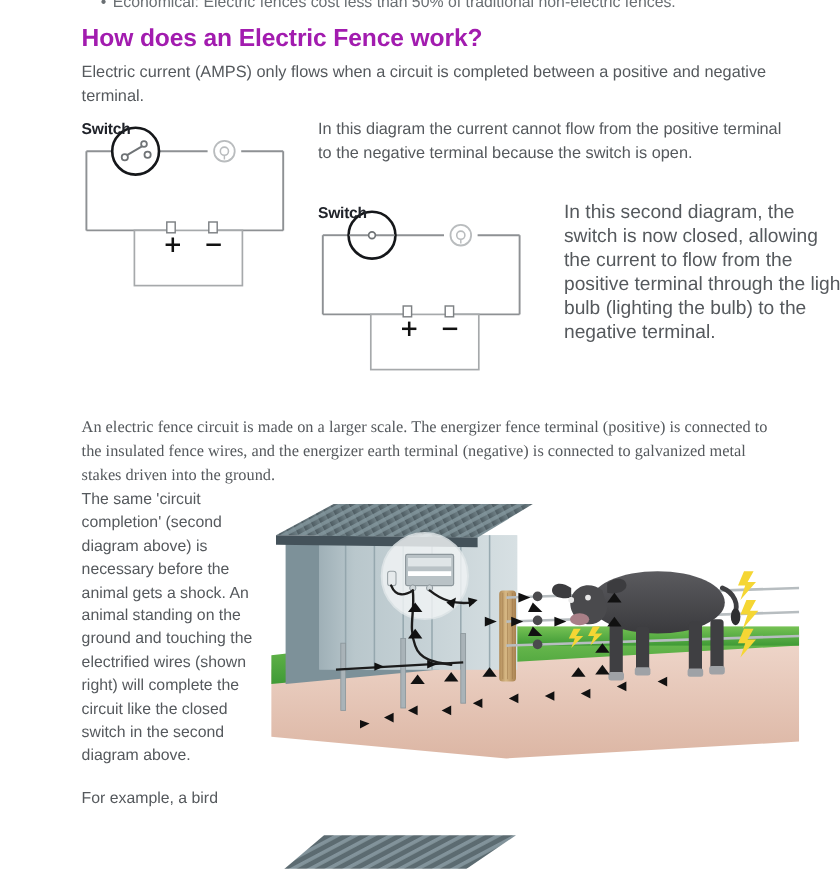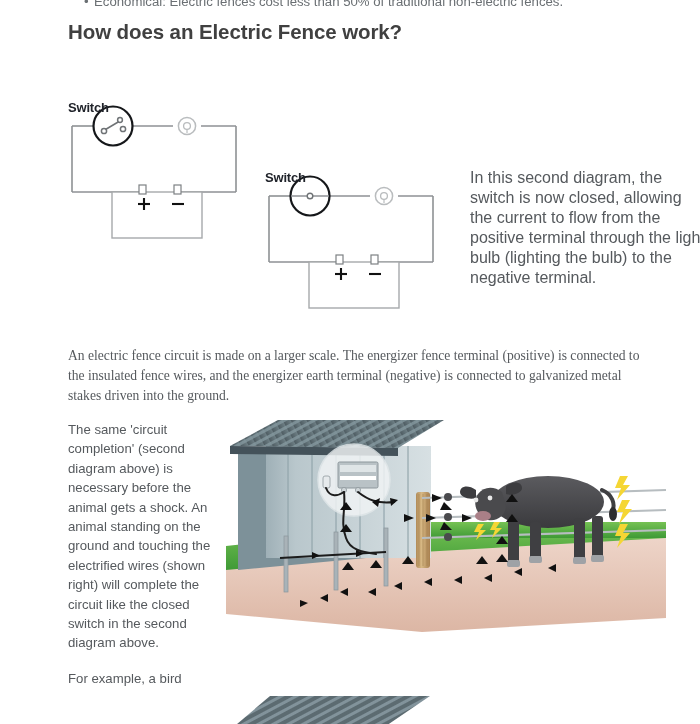--- a/index.html
+++ b/index.html
@@ -31,21 +31,21 @@
     display: inline-block;
     width: 10px;
     color: #6a6f73;
   }
   h1.heading {
     position: absolute;
     left: 68px; top: 20px;
     margin: 0;
     font-size: 20.5px;
     font-weight: 600;
-    color: #404040;
+    color: #a21caf;
     letter-spacing: -0.1px;
   }
   .lead {
     position: absolute;
     left: 68px; top: 50px;
     width: 580px;
     font-size: 13.6px;
     line-height: 20px;
     color: #55595d;
   }
@@ -53,21 +53,21 @@
     position: absolute;
     left: 68px; top: 346px;
     width: 580px;
     font-size: 13.6px;
     line-height: 20px;
     color: #55595d;
     font-family: Liberation Serif, serif;
   }
   .col-left {
     position: absolute;
-    left: 68px; top: 420px;
+    left: 68px; top: 406px;
     width: 160px;
     font-size: 13.2px;
     line-height: 19.4px;
     color: #55595d;
   }
   .col-left p { margin: 0 0 16px 0; }
 
   .side-text-1 {
     position: absolute;
     left: 265px; top: 98px;
@@ -114,20 +114,21 @@
 <body>
 
 <div class="page">
 
   <div class="bullet-cut">
     <span class="dot">•</span><span>Economical: Electric fences cost less than 50% of traditional non-electric fences.</span>
   </div>
 
   <h1 class="heading">How does an Electric Fence work?</h1>
 
+  <div class="lead">Electric current (AMPS) only flows when a circuit is completed between a positive and negative terminal.</div>
 
   <div class="circuit" id="circuit1">
     <span class="lbl" style="left:0px; top:0px;">Switch</span>
     <svg width="200" height="140" viewBox="0 0 200 140">
 
       <g stroke="#8e9194" stroke-width="1.6" fill="none">
         <path d="M4,26 L4,92"></path>
         <path d="M4,92 L74,92"></path>
         <path d="M112,92 L168,92"></path>
         <path d="M168,92 L168,26"></path>
@@ -156,20 +157,21 @@
         <path d="M37.5,29.5 L51,21.5" stroke-width="1.6"></path>
         <circle cx="52" cy="20" r="2.4"></circle>
       </g>
 
       <circle cx="119" cy="26" r="8.6" fill="none" stroke="#b9bcbe" stroke-width="1.5"></circle>
       <circle cx="119" cy="26" r="3.4" fill="none" stroke="#b9bcbe" stroke-width="1.3"></circle>
       <path d="M119,29.4 L119,33" stroke="#b9bcbe" stroke-width="1.2"></path>
     </svg>
   </div>
 
+  <div class="side-text-1">In this diagram the current cannot flow from the positive terminal to the negative terminal because the switch is open.</div>
 
   <div class="circuit" id="circuit2">
     <span class="lbl" style="left:0px; top:0px;">Switch</span>
     <svg width="200" height="140" viewBox="0 0 200 140">
       <g stroke="#8e9194" stroke-width="1.6" fill="none">
         <path d="M4,26 L4,92"></path>
         <path d="M4,92 L74,92"></path>
         <path d="M112,92 L168,92"></path>
         <path d="M168,92 L168,26"></path>
         <path d="M4,26 L26,26"></path>

